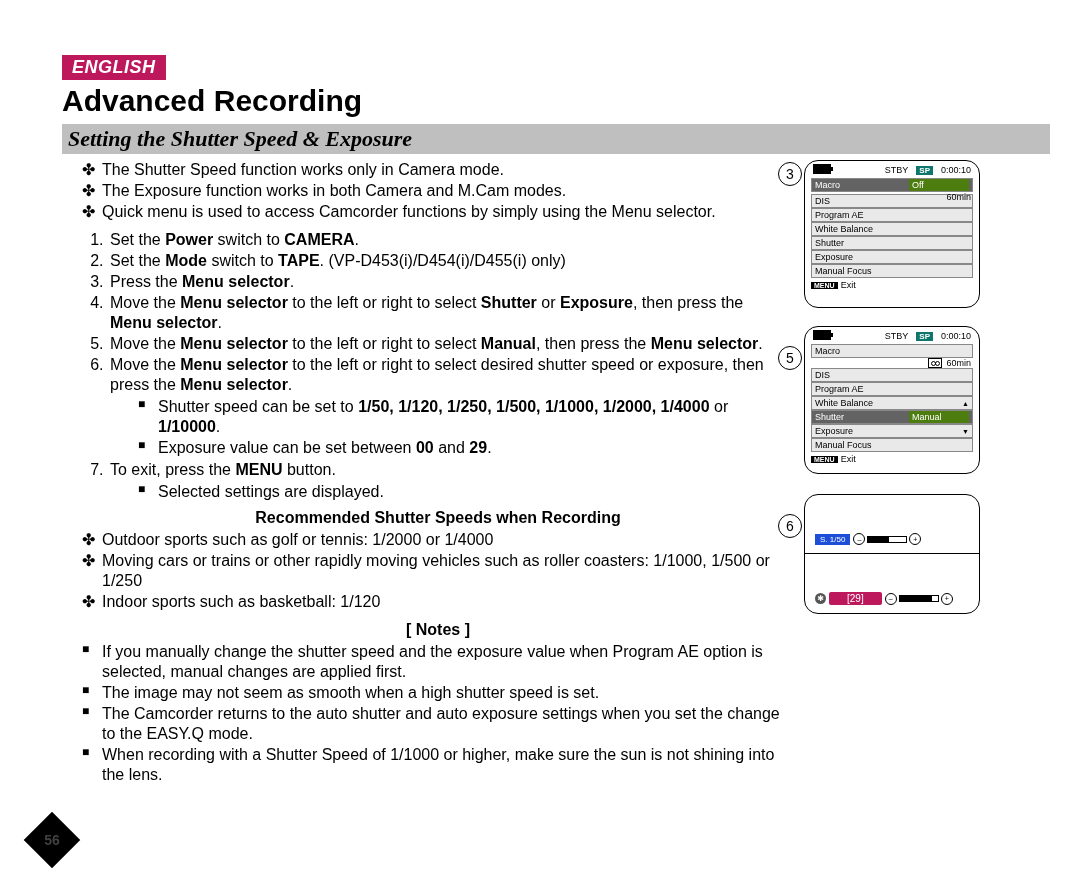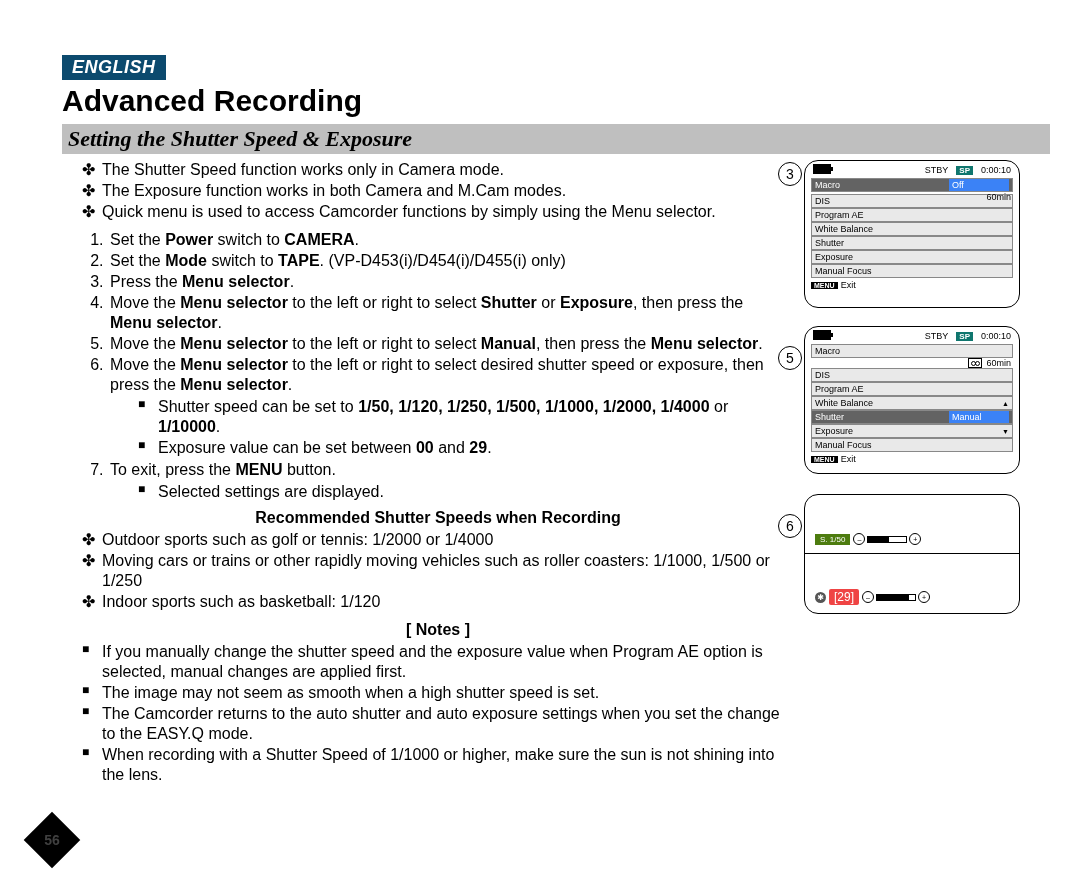--- a/index.html
+++ b/index.html
@@ -1,64 +1,64 @@
 <!DOCTYPE html>
 <html><head>
 <meta charset="utf-8">
 <style>
   html,body{margin:0;padding:0;background:#fff;font-family:Arial,Helvetica,sans-serif;color:#000;}
   .page{position:relative;width:1080px;height:880px;box-sizing:border-box;padding:55px 30px 30px 62px;}
-  .lang-tab{display:inline-block;background:#0c4a6e;color:#fff;font-weight:bold;font-style:italic;padding:2px 10px;font-size:18px;letter-spacing:0.5px;}
+  .lang-tab{display:inline-block;background:#be185d;color:#fff;font-weight:bold;font-style:italic;padding:2px 10px;font-size:18px;letter-spacing:0.5px;}
   .title{font-size:30px;font-weight:bold;margin:4px 0 6px 0;}
   .section-bar{background:#bfbfbf;padding:2px 6px;font-size:22px;font-weight:bold;font-style:italic;font-family:"Times New Roman",serif;}
   .content{display:flex;margin-top:4px;}
   .left{flex:1;font-size:16px;line-height:1.25;}
   .right{width:246px;margin-left:10px;position:relative;}
   .bl{list-style:none;padding:0;margin:2px 0 8px 20px;}
   .bl>li{position:relative;padding-left:20px;margin:1px 0;}
   .bl>li:before{content:"✤";position:absolute;left:0;top:0;}
   ol.steps{margin:2px 0 6px 20px;padding-left:18px;}
   ol.steps>li{margin:1px 8px;padding-left:2px;}
   .sq{list-style:none;padding:0;margin:2px 0 2px 28px;}
   .sq>li{position:relative;padding-left:20px;margin:1px 0;}
   .sq>li:before{content:"■";position:absolute;left:0;top:0;font-size:12px;}
   .sub-h{font-weight:bold;margin:6px 0 2px 20px;font-size:16px;text-align:center;}
   
   .pg-diamond{position:absolute;left:32px;bottom:20px;width:40px;height:40px;}
   .pg-diamond .d{position:absolute;inset:0;background:#000;transform:rotate(45deg);}
   .pg-diamond .n{position:absolute;inset:0;display:flex;align-items:center;justify-content:center;color:#404040;font-weight:bold;font-size:14px;}
   
   .callout{position:absolute;left:-26px;width:22px;height:22px;border:1.5px solid #000;border-radius:50%;display:flex;align-items:center;justify-content:center;font-size:14px;background:#fff;}
-  .lcd{width:216px;border:1.5px solid #000;border-radius:14px;background:#fff;font-size:10px;font-family:Arial;position:relative;box-sizing:border-box;}
+  .lcd{width:176px;border:1.5px solid #000;border-radius:14px;background:#fff;font-size:10px;font-family:Arial;position:relative;box-sizing:border-box;}
   #lcd3{height:148px;top:2px;}
   #lcd5{height:148px;margin-top:20px;}
   #lcd6{height:120px;margin-top:20px;}
   .batt{display:inline-block;width:16px;height:8px;border:1px solid #000;background:#000;position:relative;margin-right:4px;}
   .batt:after{content:"";position:absolute;right:-3px;top:2px;width:2px;height:4px;background:#000;}
   .menu-box{margin:2px 6px 0 6px;}
   .menu-item{border:0.5px solid #888;background:#e9e9e9;padding:0 3px;font-size:9px;line-height:12px;height:12px;display:flex;align-items:center;justify-content:space-between;}
   .menu-item.sel{background:#636363;color:#fff;}
-  .menu-val{background:#3b82f6;color:#fff;font-size:9px;padding:0 3px;height:12px;display:inline-flex;align-items:center;margin-left:3px;}
+  .menu-val{background:#4d7c0f;color:#fff;font-size:9px;padding:0 3px;height:12px;display:inline-flex;align-items:center;margin-left:3px;}
   .menu-btn{display:inline-block;background:#000;color:#fff;font-size:7px;padding:0 3px;margin-right:3px;font-weight:bold;}
   .status-row{display:flex;align-items:center;justify-content:flex-end;padding:3px 8px 0 8px;font-size:9px;gap:8px;}
   .status-row .left-b{margin-right:auto;}
   .sp-tag{background:#0f766e;color:#fff;font-size:8px;padding:0 3px;font-weight:bold;}
   .min-row{display:flex;justify-content:flex-end;padding:0 8px 2px 8px;font-size:9px;gap:4px;align-items:center;}
   .tape-icon{display:inline-block;width:12px;height:8px;border:1px solid #000;position:relative;}
   .tape-icon:before,.tape-icon:after{content:"";position:absolute;width:3px;height:3px;border:1px solid #000;border-radius:50%;top:1.5px;}
   .tape-icon:before{left:1.5px;}.tape-icon:after{right:1.5px;}
   .arrow-up:before{content:"▲";font-size:7px;}
   .arrow-dn:before{content:"▼";font-size:7px;}
   .indicator{display:inline-flex;align-items:center;gap:3px;font-size:9px;}
   .slider-widget{display:inline-flex;align-items:center;gap:2px;}
   .odot{width:10px;height:10px;border:1.2px solid #000;border-radius:50%;display:inline-flex;align-items:center;justify-content:center;font-size:7px;line-height:1;}
   .bar{width:38px;height:5px;border:1px solid #000;position:relative;}
   .bar .fill{position:absolute;left:0;top:0;bottom:0;width:55%;background:#000;}
-  .pill{display:inline-block;background:#ef4444;color:#fff;font-size:12px;padding:1px 5px;border-radius:2px;}
-  .s-pill{display:inline-block;background:#4d7c0f;color:#fff;font-size:8px;padding:1px 5px;}
+  .pill{display:inline-block;background:#be185d;color:#fff;font-size:10px;padding:1px 18px;border-radius:2px;}
+  .s-pill{display:inline-block;background:#1d4ed8;color:#fff;font-size:8px;padding:1px 5px;}
   .lcd6-half{height:50%;box-sizing:border-box;position:relative;}
   .lcd6-half:first-child{border-bottom:1.5px solid #000;}
   .recycle{display:inline-flex;width:11px;height:11px;border-radius:50%;background:#555;color:#fff;align-items:center;justify-content:center;font-size:8px;}
 </style>
 </head>
 <body>
 
 <div class="page">
   <div class="lang-tab">ENGLISH</div>
   <div class="title">Advanced Recording</div>

